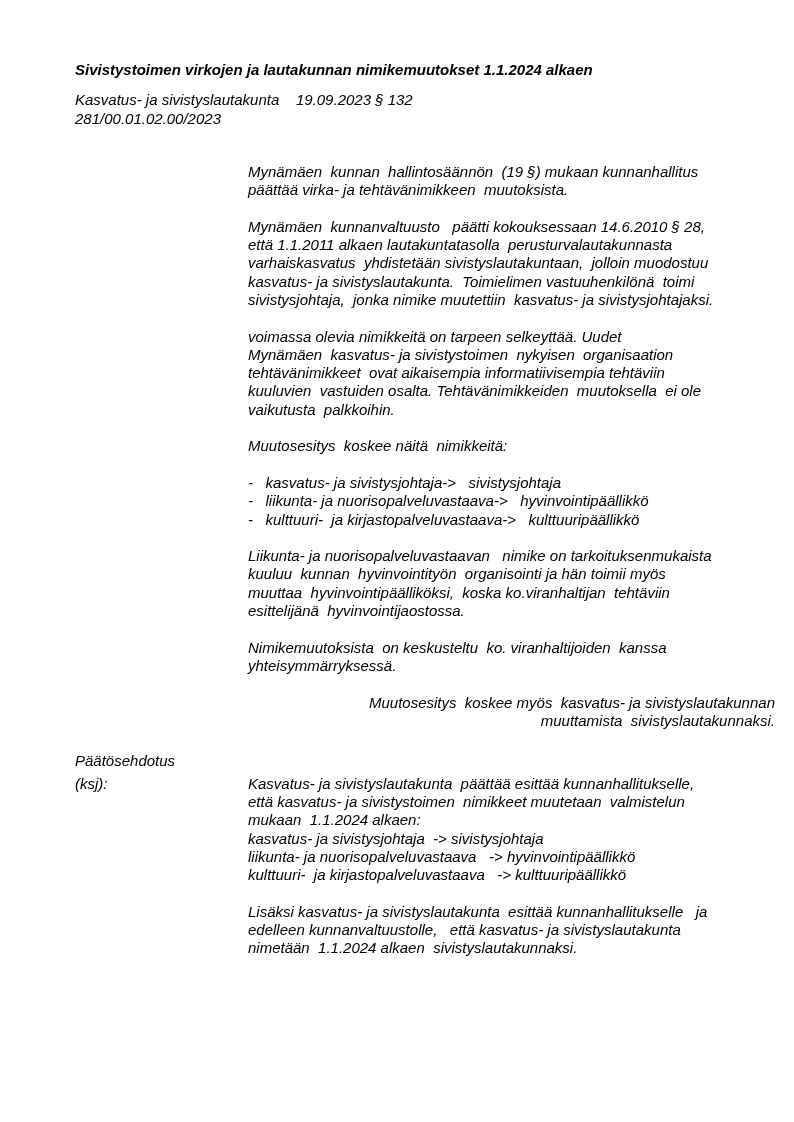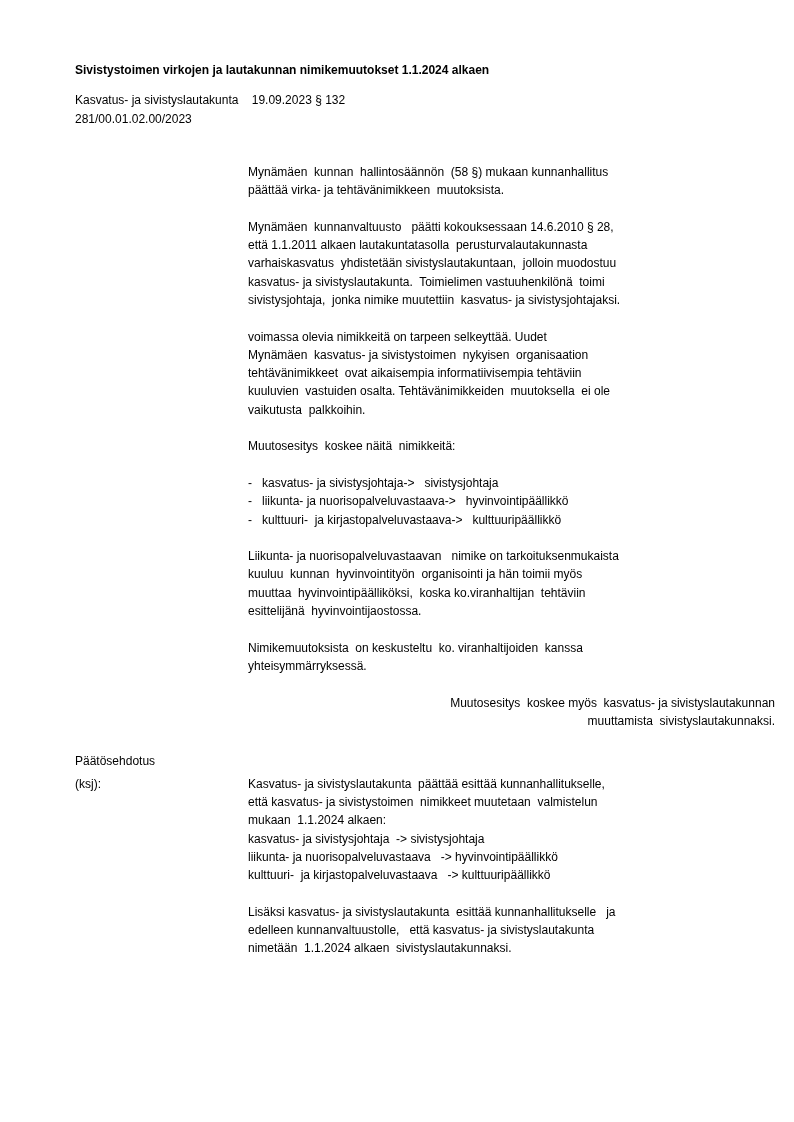--- a/index.html
+++ b/index.html
@@ -8,23 +8,24 @@
     padding: 0;
     background: #ffffff;
   }
   .page {
     position: relative;
     width: 794px;
     height: 1122px;
     background: #ffffff;
     color: #000000;
     font-family: "Liberation Sans", sans-serif;
-    font-size: 12px;
+    font-size: 15px;
     line-height: 18.3px;
     overflow: hidden;
+    font-style: italic;
   }
   .content {
     position: absolute;
     left: 75px;
     top: 61px;
     width: 700px;
   }
   .doc-title {
     font-weight: bold;
     white-space: pre;
@@ -73,21 +74,21 @@
 
     <div class="doc-title">Sivistystoimen virkojen ja lautakunnan nimikemuutokset 1.1.2024 alkaen</div>
 
     <div class="meta">
       <div class="line">Kasvatus- ja sivistyslautakunta    19.09.2023 § 132</div>
       <div class="line">281/00.01.02.00/2023</div>
     </div>
 
     <div class="body-col" id="body-col">
         <div class="block">
-          <div class="line">Mynämäen  kunnan  hallintosäännön  (58 §) mukaan kunnanhallitus</div>
+          <div class="line">Mynämäen  kunnan  hallintosäännön  (19 §) mukaan kunnanhallitus</div>
           <div class="line">päättää virka- ja tehtävänimikkeen  muutoksista.</div>
         </div>
         <div class="block">
           <div class="line">Mynämäen  kunnanvaltuusto   päätti kokouksessaan 14.6.2010 § 28,</div>
           <div class="line">että 1.1.2011 alkaen lautakuntatasolla  perusturvalautakunnasta</div>
           <div class="line">varhaiskasvatus  yhdistetään sivistyslautakuntaan,  jolloin muodostuu</div>
           <div class="line">kasvatus- ja sivistyslautakunta.  Toimielimen vastuuhenkilönä  toimi</div>
           <div class="line">sivistysjohtaja,  jonka nimike muutettiin  kasvatus- ja sivistysjohtajaksi.</div>
         </div>
         <div class="block">

